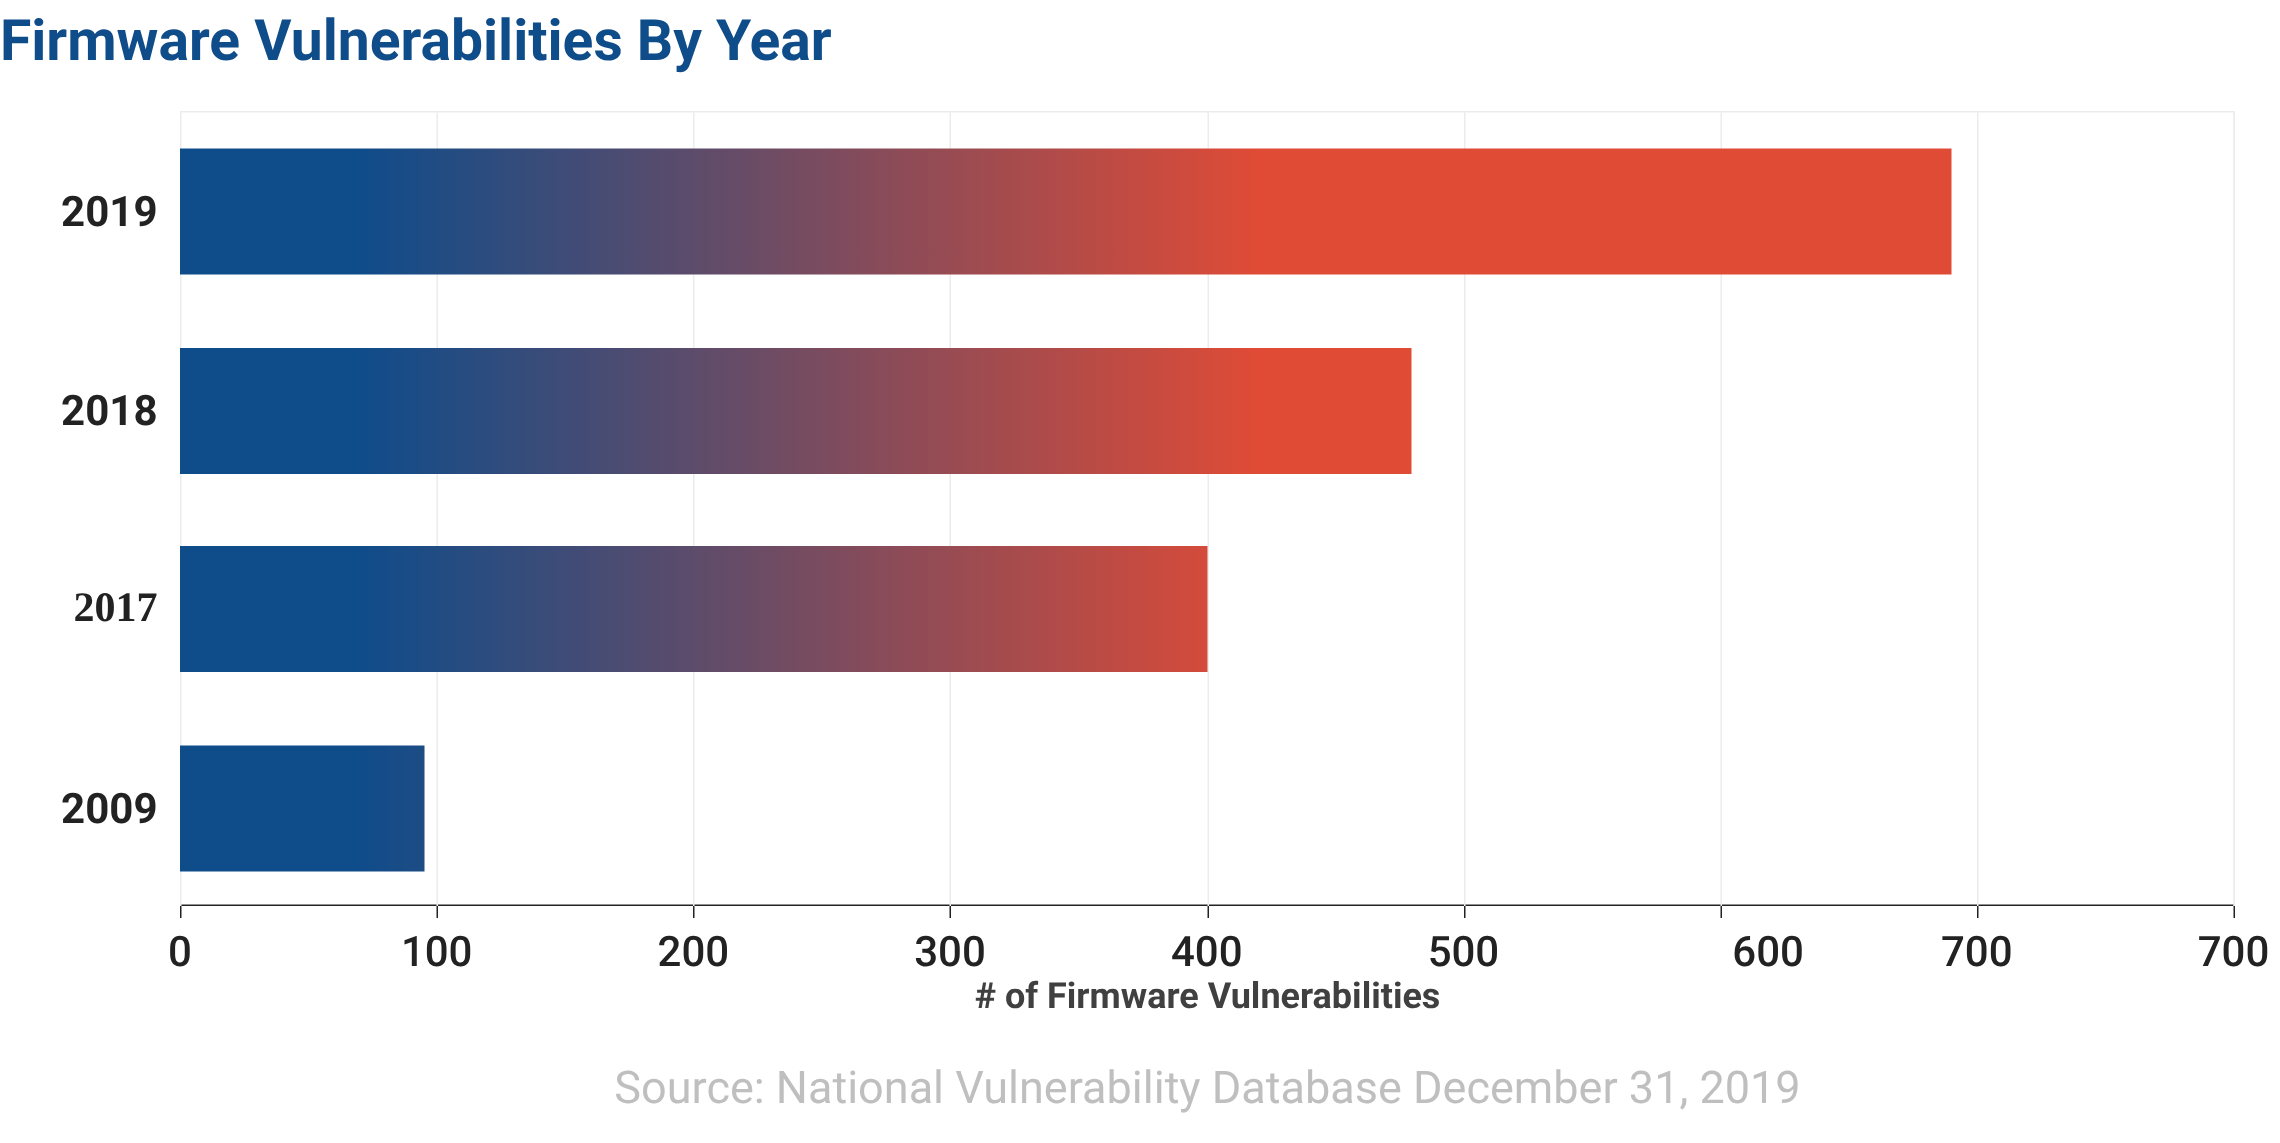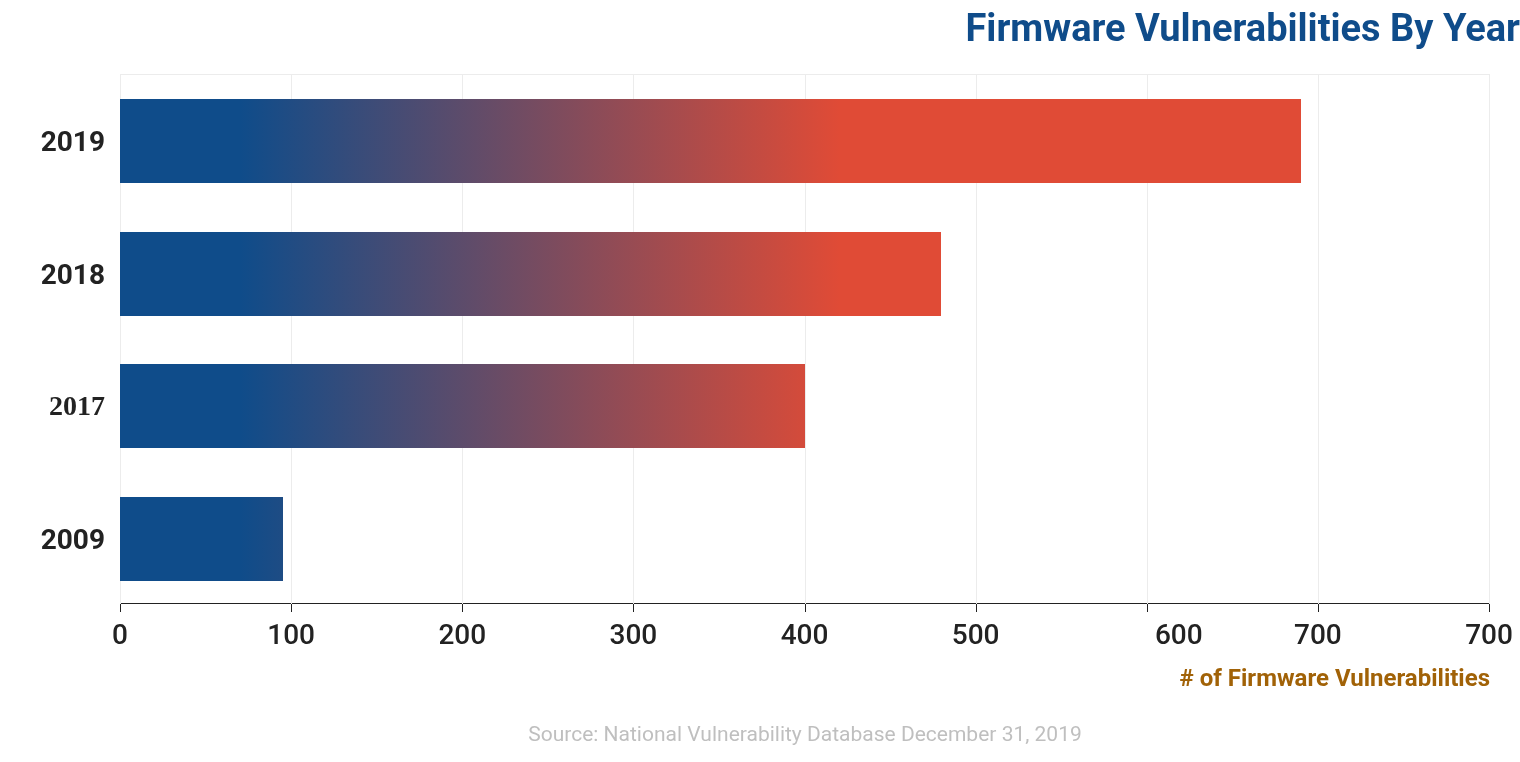--- a/index.html
+++ b/index.html
@@ -5,21 +5,21 @@
   * { box-sizing: border-box; margin: 0; padding: 0; }
   body {
     font-family: -apple-system, BlinkMacSystemFont, "Segoe UI", Roboto, Arial, sans-serif;
     background: #fff;
     width: 1520px;
     height: 762px;
     position: relative;
     overflow: hidden;
   }
   .title {
-    text-align: right;
+    text-align: left;
     font-size: 38px;
     font-weight: 700;
     color: #0f4c8a;
     padding-top: 6px;
     padding-bottom: 24px;
   }
   .chart-wrap {
     position: relative;
     margin-left: 120px;
     margin-right: 30px;
@@ -70,29 +70,29 @@
     height: 8px;
     background: #222;
   }
   .x-baseline {
     position: absolute;
     left: 0; right: 0; bottom: 0;
     height: 1px;
     background: #222;
   }
   .x-label {
-    text-align: right;
+    text-align: center;
     font-size: 24px;
     font-weight: 700;
-    color: #a16207;
-    margin-top: 60px;
+    color: #404040;
+    margin-top: 46px;
   }
   .source {
     text-align: center;
-    font-size: 21px;
+    font-size: 30px;
     color: #bfbfbf;
     margin-top: 30px;
   }
 </style>
 </head>
 <body>
 
 <div class="title">Firmware Vulnerabilities By Year</div>
 
 <div class="chart-wrap">

